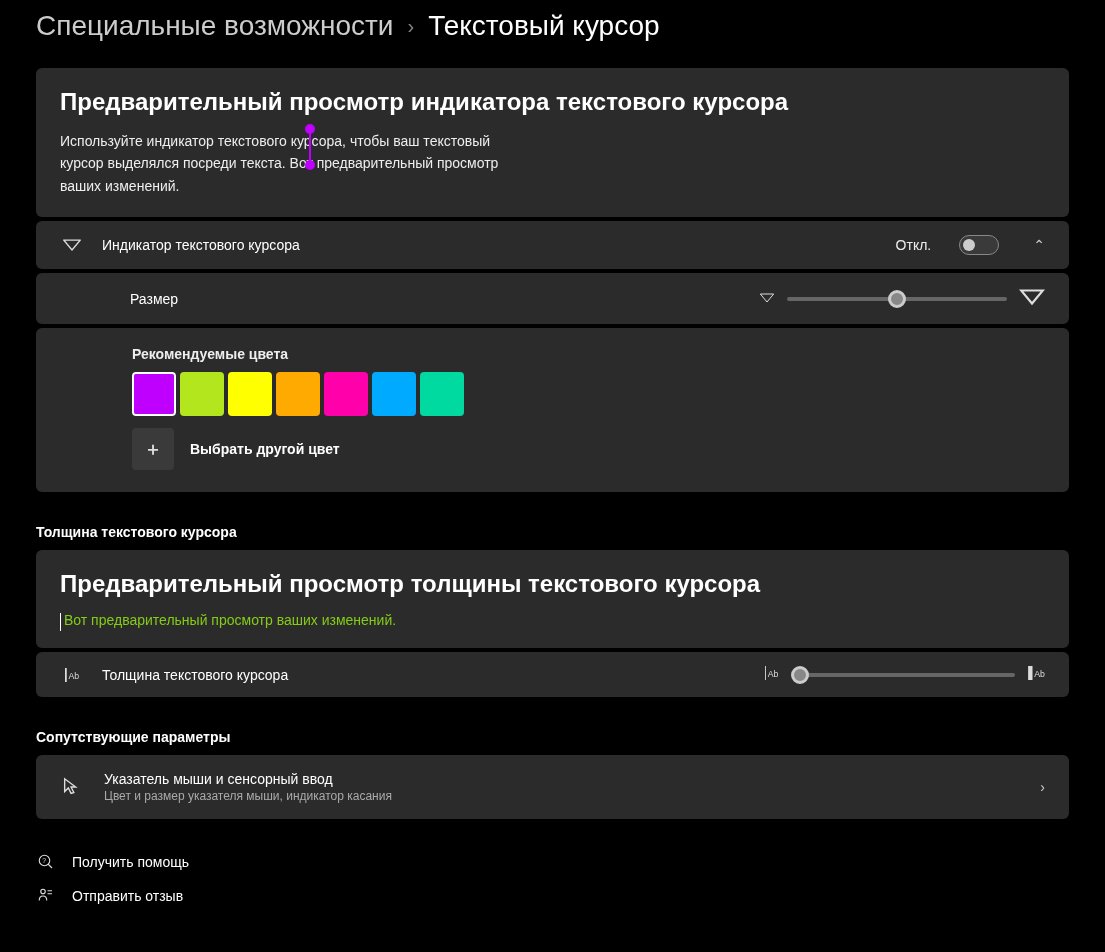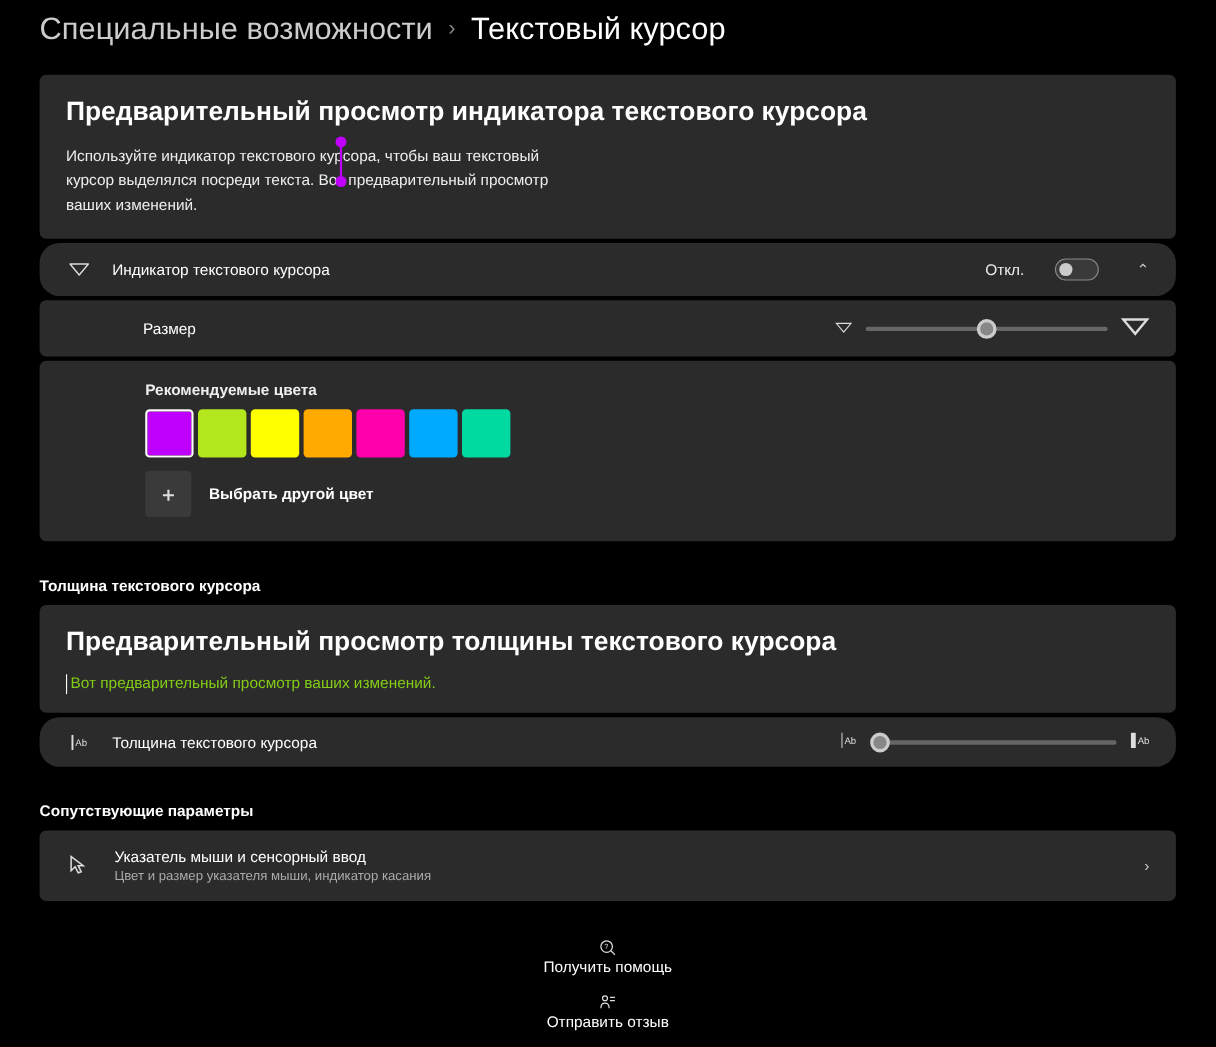--- a/index.html
+++ b/index.html
@@ -63,21 +63,21 @@
   .indicator-bot { bottom: 0; }
   .indicator-line {
     position: absolute;
     left: 4px; top: 4px; bottom: 4px;
     width: 2px;
     background: #c000ff;
   }
 
   .row {
     background: #2b2b2b;
-    border-radius: 18px;
+    border-radius: 6px;
     margin-bottom: 4px;
     display: flex;
     align-items: center;
     padding: 14px 24px;
     gap: 18px;
   }
   .row-icon {
     width: 24px;
     display: flex;
     justify-content: center;
@@ -207,25 +207,25 @@
     gap: 20px;
     cursor: pointer;
     margin-bottom: 26px;
   }
   .related-text { display: flex; flex-direction: column; gap: 2px; }
   .related-sub { font-size: 12px; color: #aaa; }
 
   .link-row {
     display: flex;
     align-items: center;
+    gap: 16px;
     padding: 8px 0;
     font-size: 14px;
     color: #fff;
     cursor: pointer;
-    flex-direction: column;
   }
   .link-icon { width: 20px; display: flex; justify-content: center; color: #ccc; }
 
   
   svg.tag-sm { width: 16px; height: 12px; }
   svg.tag-lg { width: 26px; height: 20px; }
   svg.ab-sm { width: 18px; height: 14px; }
   svg.ab-lg { width: 18px; height: 14px; }
 </style>
 </head>

